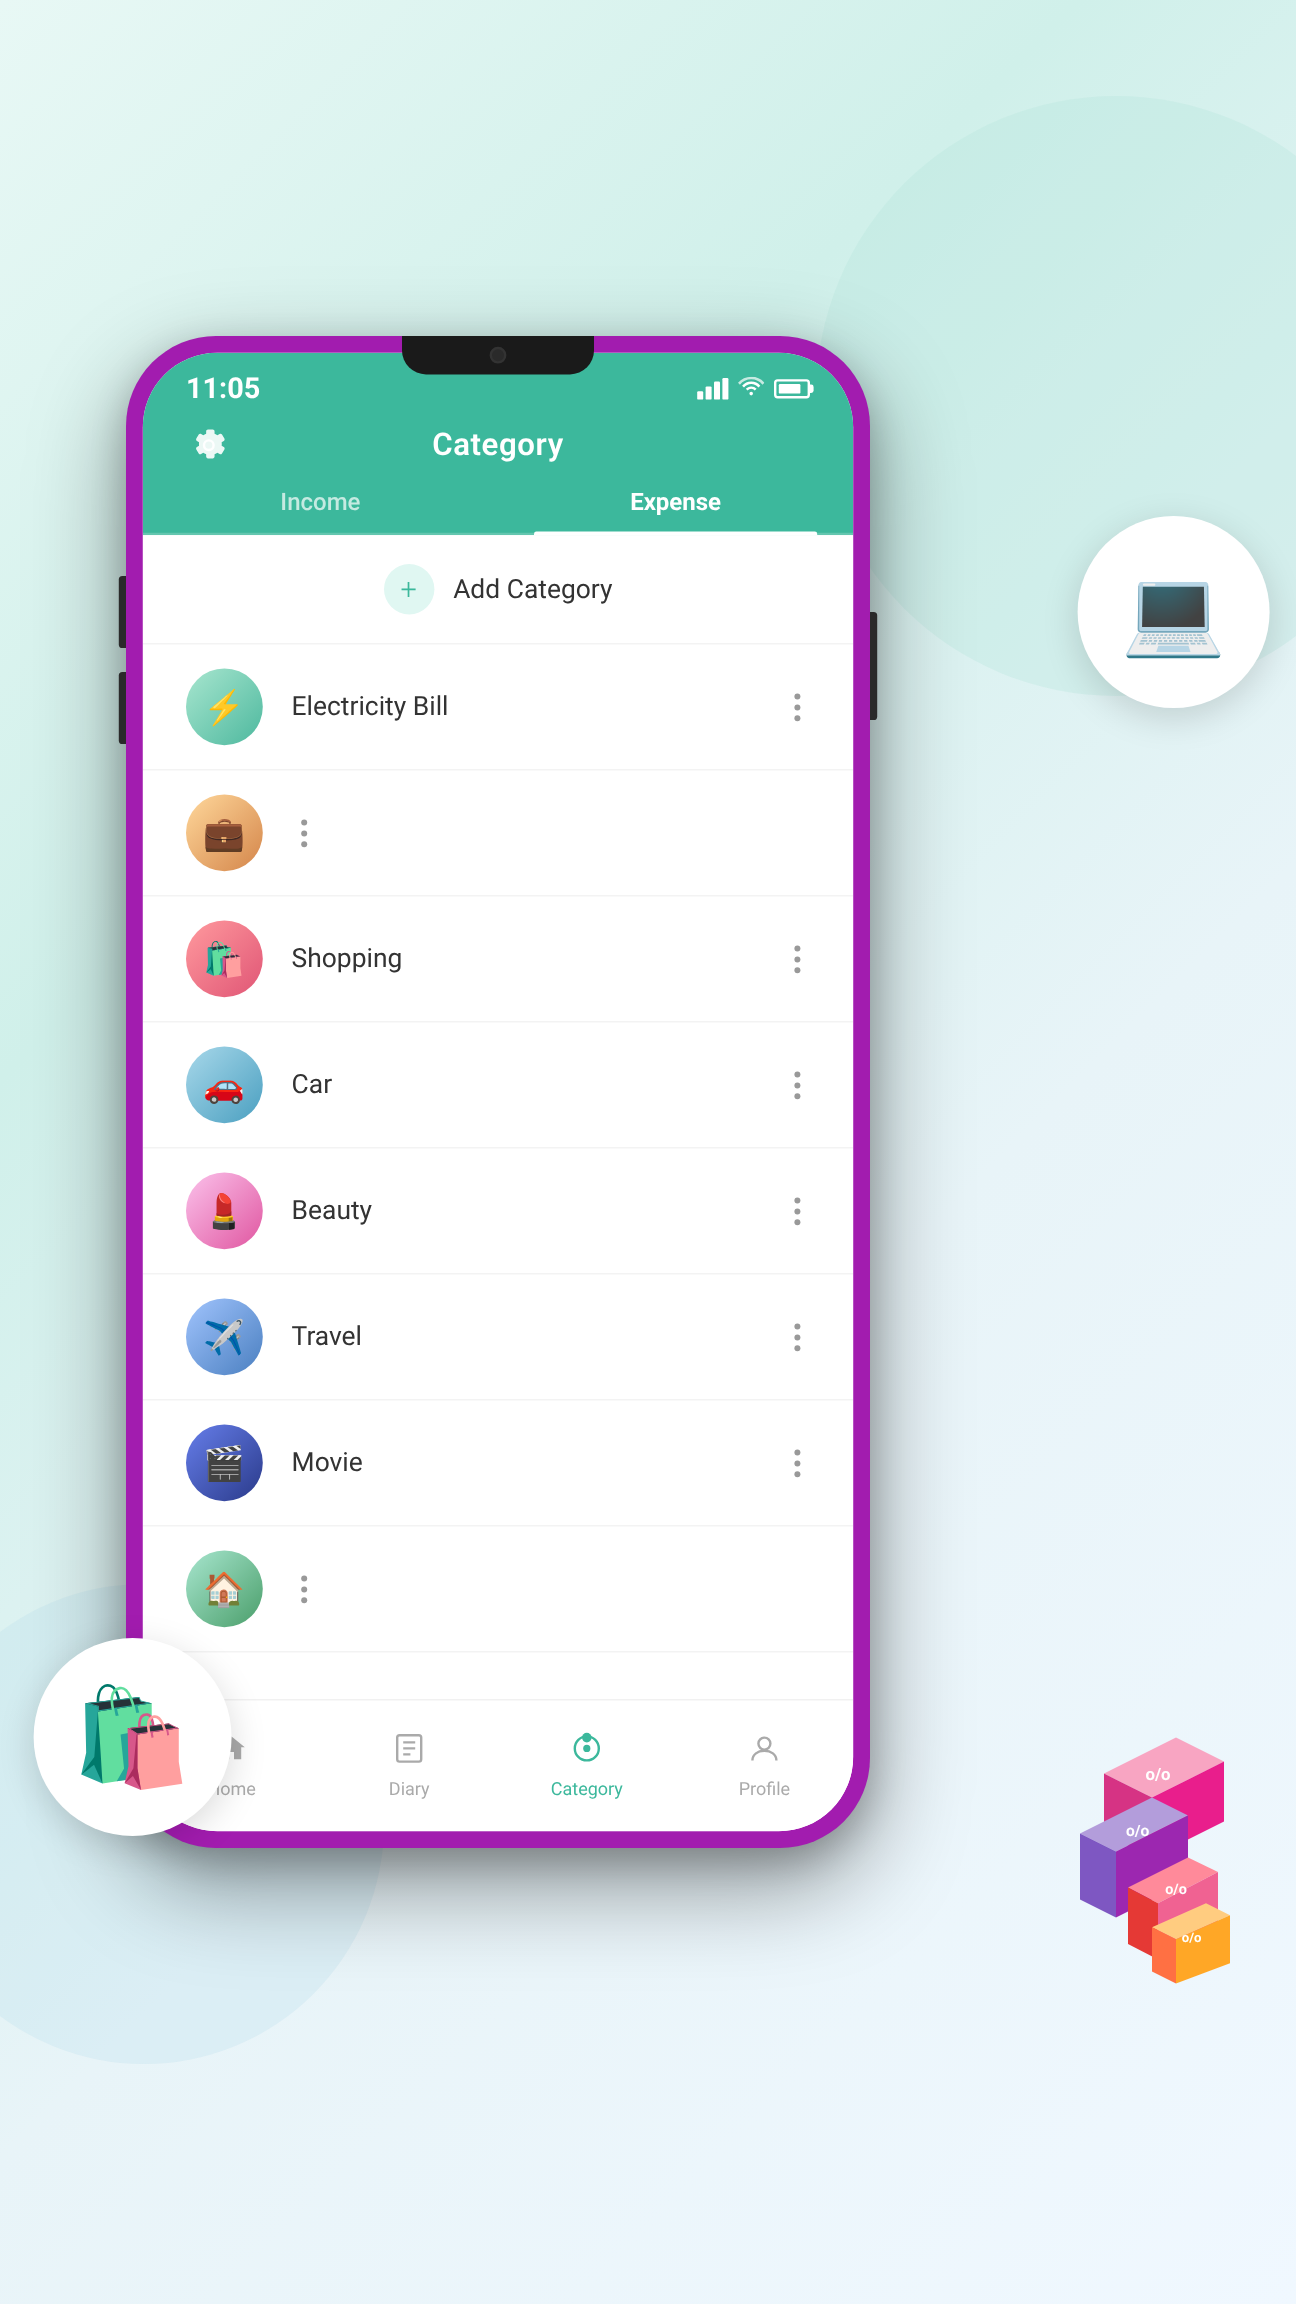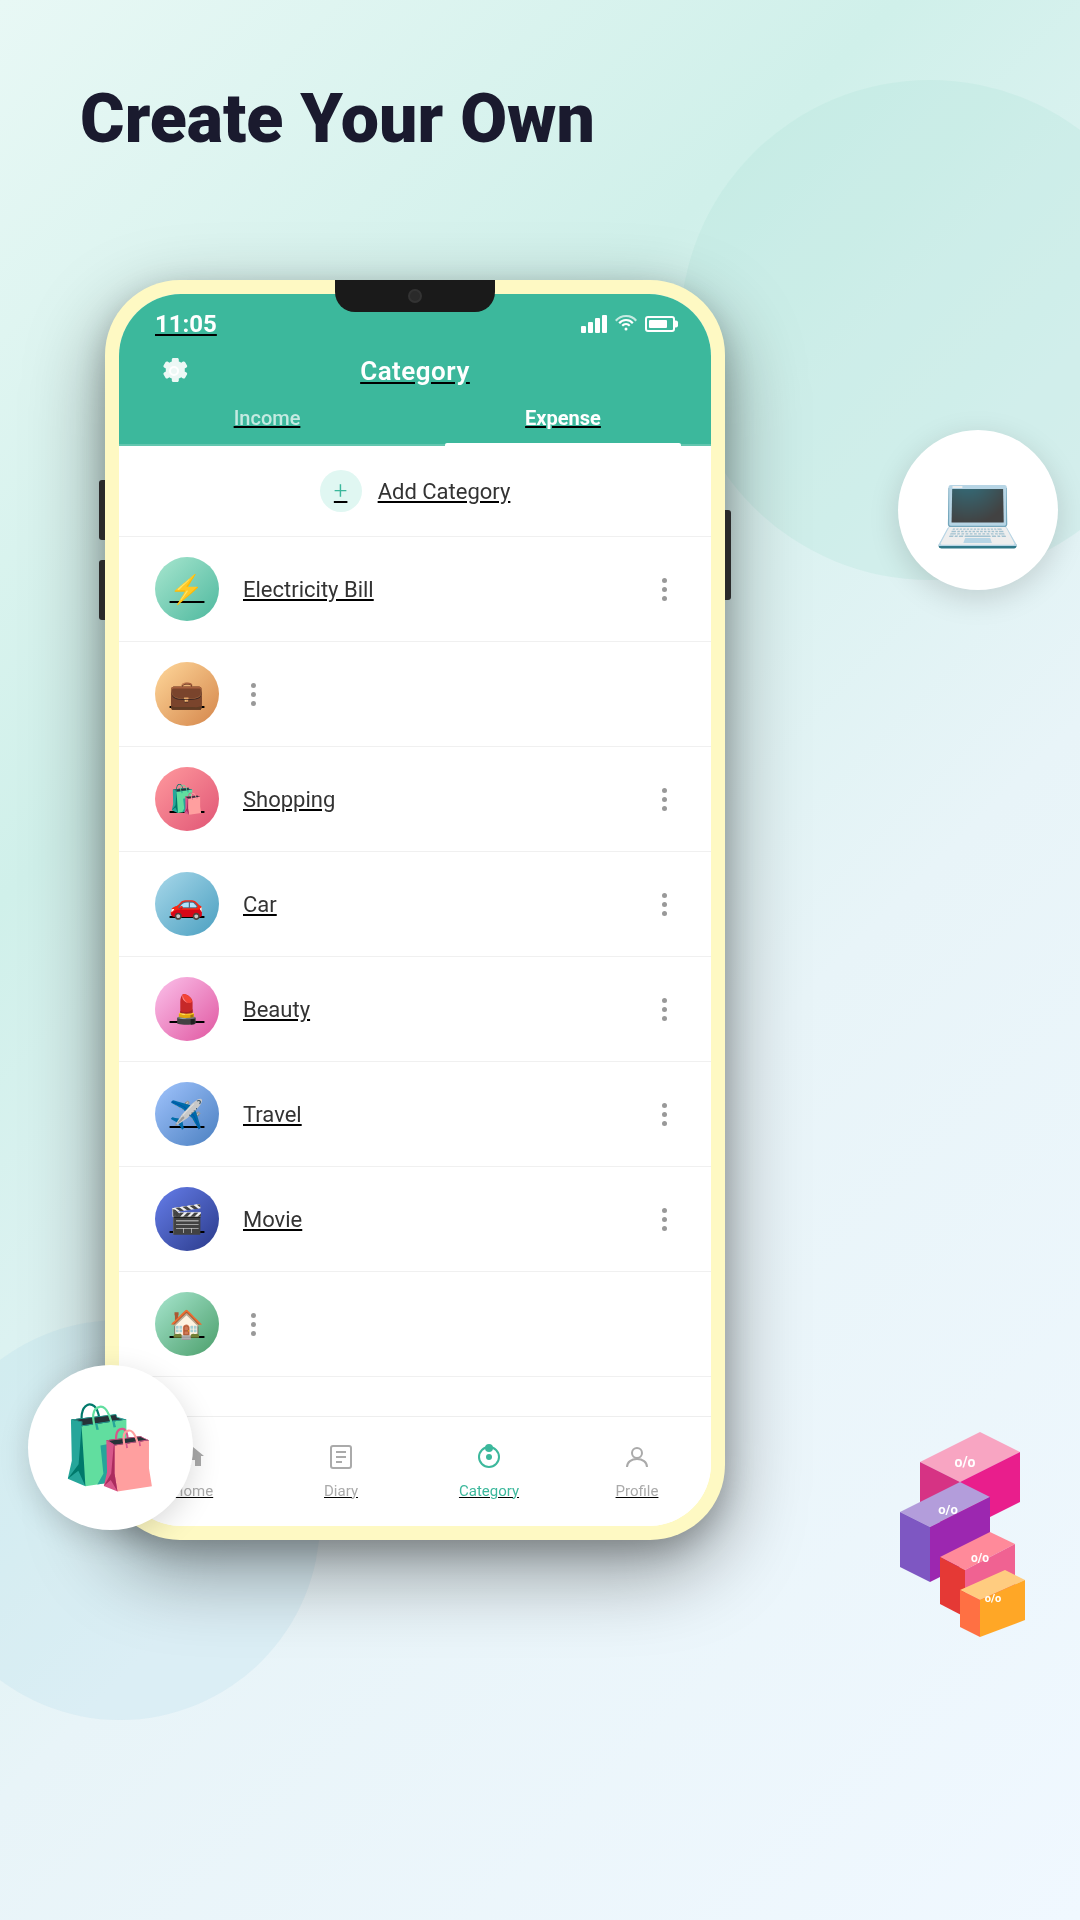--- a/index.html
+++ b/index.html
@@ -50,26 +50,25 @@
       top: 280px;
       left: 105px;
       width: 620px;
       height: 1260px;
       z-index: 10;
     }
 
     .phone-outer {
       width: 100%;
       height: 100%;
-      background: #fef9c3;
+      background: #a21caf;
       border-radius: 75px;
       padding: 14px;
       box-shadow: 0 30px 80px rgba(0,0,0,0.4), 0 10px 30px rgba(0,0,0,0.2);
       position: relative;
-      text-decoration: underline;
     }
 
     
     .phone-outer::before {
       content: '';
       position: absolute;
       left: -6px;
       top: 200px;
       width: 6px;
       height: 60px;
@@ -393,21 +392,21 @@
       position: absolute;
       bottom: 390px;
       left: 28px;
       width: 165px;
       height: 165px;
       z-index: 15;
     }
 
     .float-chart {
       position: absolute;
-      bottom: 278px;
+      bottom: 262px;
       right: 20px;
       width: 200px;
       height: 220px;
       z-index: 15;
     }
 
     .float-laptop {
       position: absolute;
       top: 430px;
       right: 22px;
@@ -452,21 +451,21 @@
     .icon-movie { background: linear-gradient(135deg, #667eea, #2a3a8a); }
     .icon-homeloan { background: linear-gradient(135deg, #a8e6cf, #4a9e6a); }
   </style>
 </head>
 <body>
 
 <div class="bg-circle-top-right"></div>
 <div class="bg-circle-bottom-left"></div>
 
 <div class="page-title">
-  <span>Create Your Own</span><br>
+  <br>
 </div>
 
 <div class="float-shopping-bag">
   <div class="shopping-bag-graphic">🛍️</div>
 </div>
 
 <div class="float-laptop">
   <div class="laptop-graphic">💻</div>
 </div>
 

